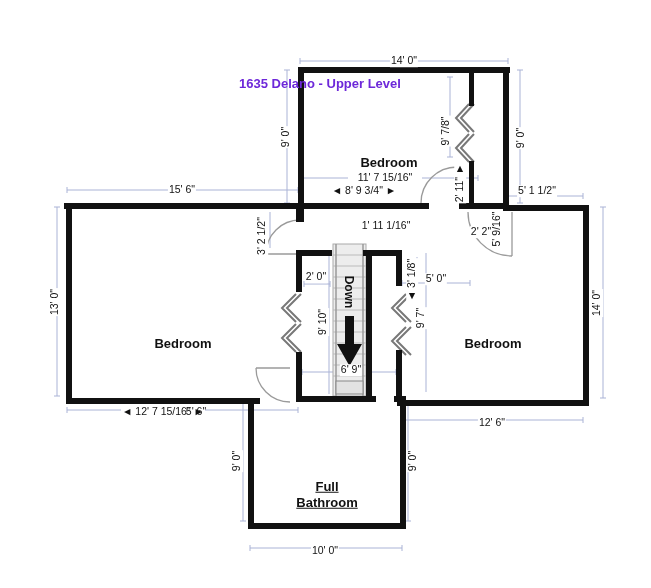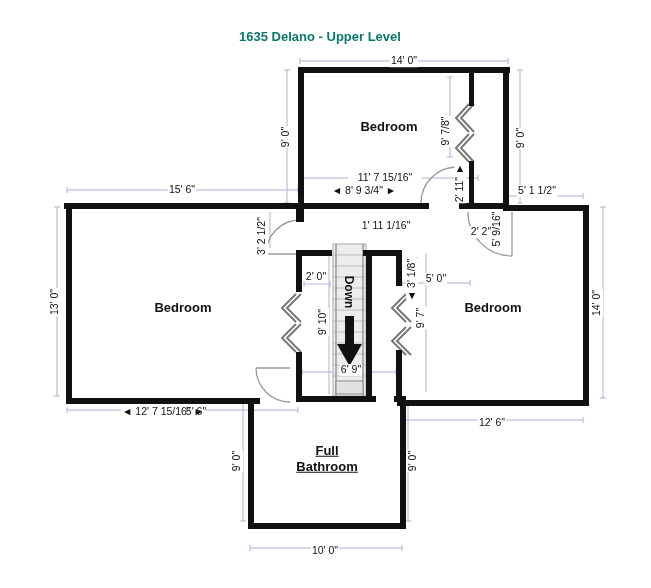--- a/index.html
+++ b/index.html
@@ -1,22 +1,22 @@
 <!DOCTYPE html>
 <html><head>
 <meta charset="utf-8">
 <style>
   html,body{margin:0;padding:0;background:#fff;}
   .plan{position:relative;width:651px;height:588px;background:#fff;overflow:hidden;
         font-family:"Liberation Sans",sans-serif;}
   .plan svg{position:absolute;left:0;top:0;z-index:1;}
   .title{position:absolute;transform:translate(-50%,-50%);font:bold 13px "Liberation Sans",sans-serif;
-         color:#0f766e;white-space:nowrap;z-index:3;}
+         color:#6d28d9;white-space:nowrap;z-index:3;margin-top:47px;}
   .room{position:absolute;transform:translate(-50%,-50%);font:bold 13px "Liberation Sans",sans-serif;
-        color:#111;text-align:center;white-space:pre-line;line-height:1.25;z-index:2;}
+        color:#111;text-align:center;white-space:pre-line;line-height:1.25;z-index:2;margin-top:36px;}
   .dim{position:absolute;transform:translate(-50%,-50%);font:10.5px "Liberation Sans",sans-serif;
        color:#111;background:#fff;white-space:nowrap;line-height:1.1;padding:0 1px;z-index:3;}
   .dim.v{transform:translate(-50%,-50%) rotate(-90deg);}
   .dim.nobg{background:transparent;z-index:4;}
   .down{position:absolute;transform:translate(-50%,-50%) rotate(90deg);
         font:bold 12px "Liberation Sans",sans-serif;color:#111;white-space:nowrap;z-index:3;}
 </style>
 </head>
 <body>
 

